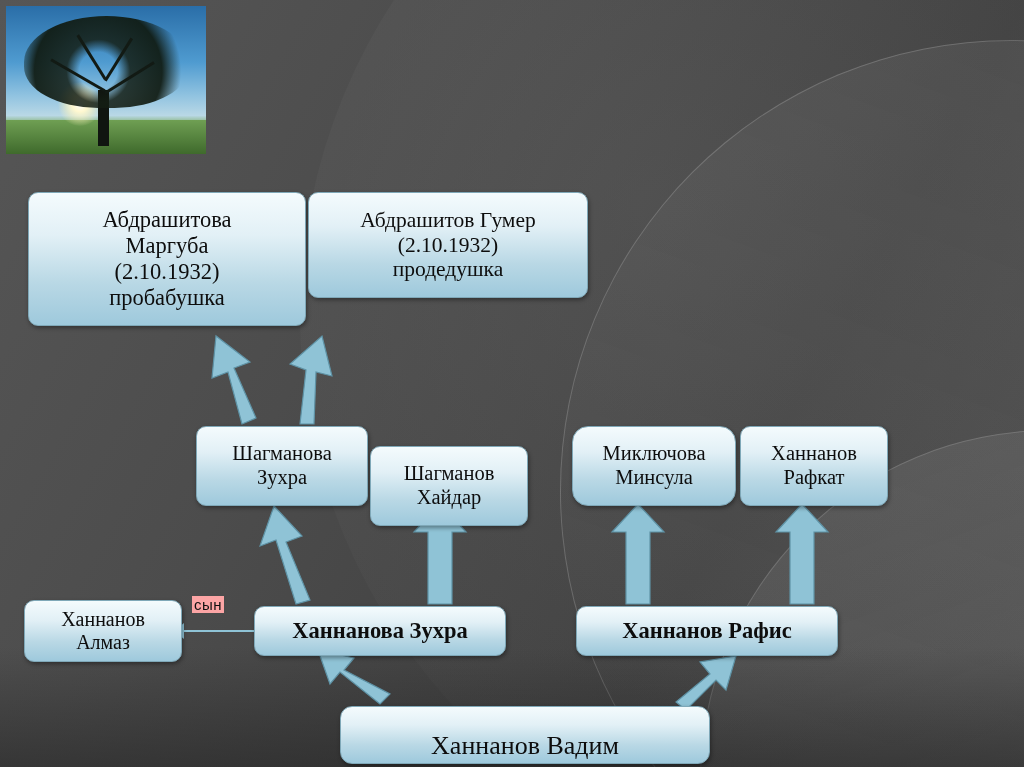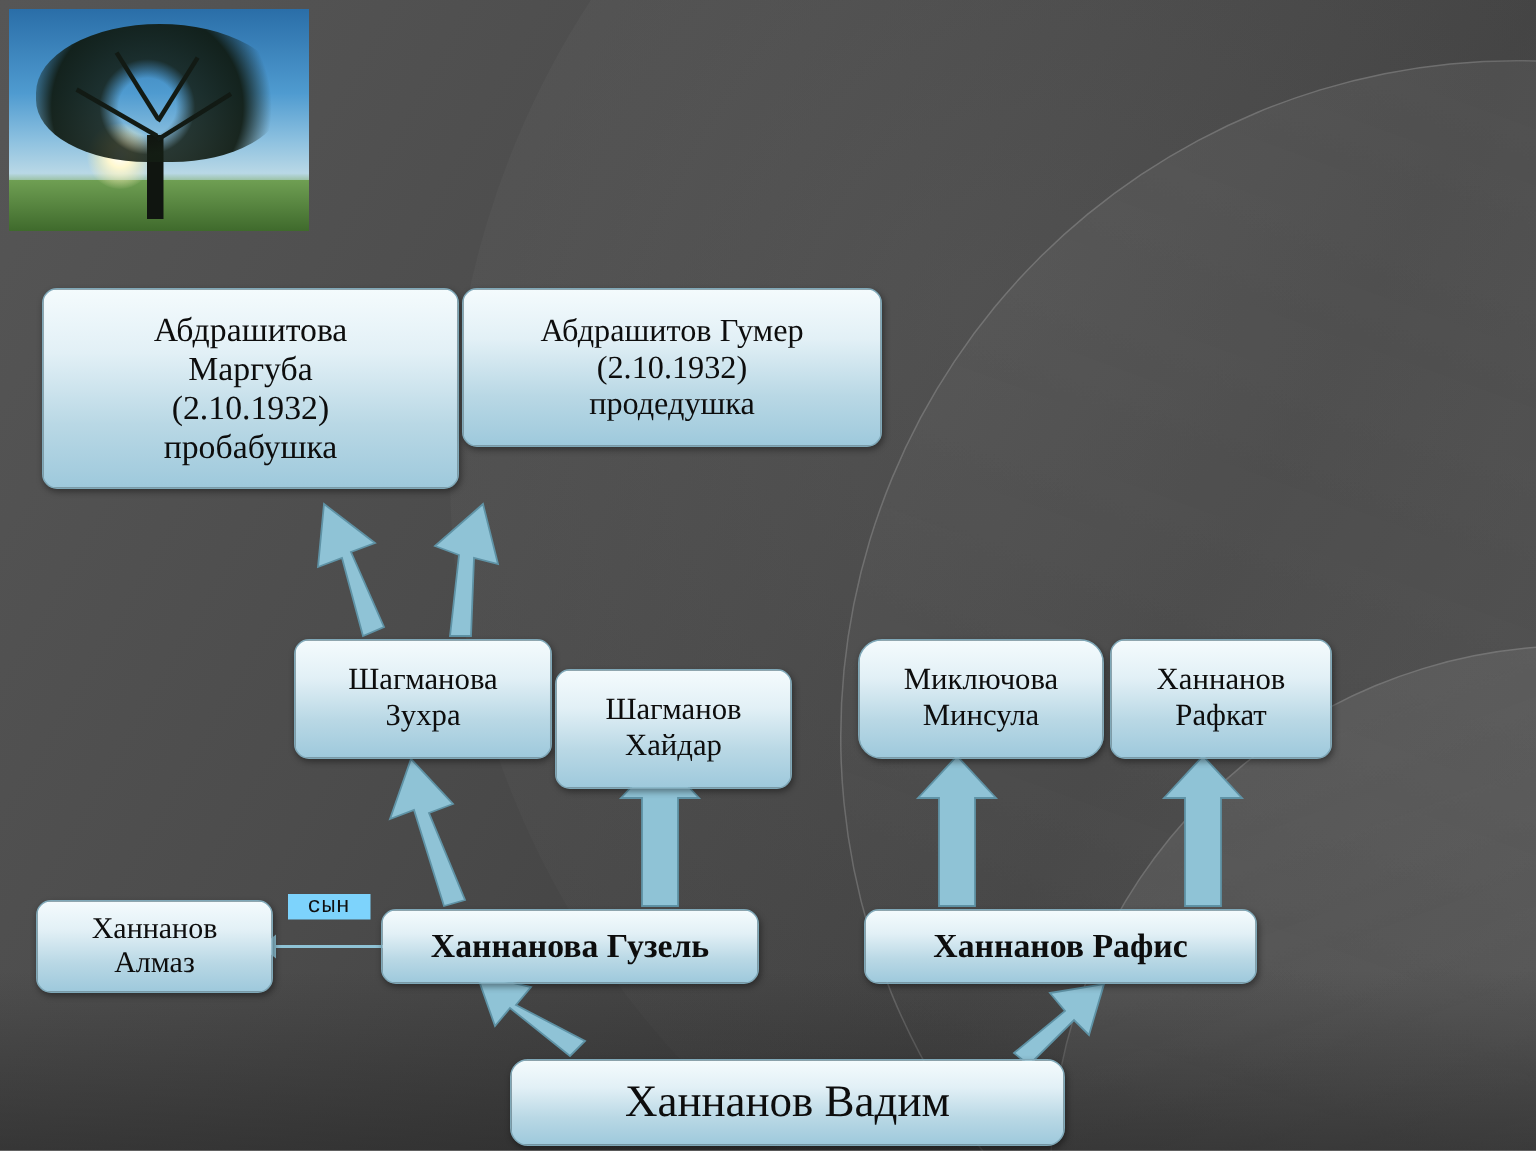--- a/index.html
+++ b/index.html
@@ -145,38 +145,38 @@
 
   .n-shagm-zuhra  { left: 196px; top: 426px; width: 172px; height: 80px; font-size: 20.5px; }
   .n-shagm-haidar { left: 370px; top: 426px; width: 158px; height: 80px; font-size: 20.5px; margin-top: 20px; }
   .n-miklyuchova  { left: 572px; top: 426px; width: 164px; height: 80px; font-size: 20.5px; border-radius: 16px; }
   .n-hannanov-rafkat { left: 740px; top: 426px; width: 148px; height: 80px; font-size: 20.5px; }
 
   .n-hannanov-almaz  { left: 24px;  top: 600px; width: 158px; height: 62px; font-size: 20px; }
   .n-hannanova-guzel { left: 254px; top: 606px; width: 252px; height: 50px; font-size: 22.5px; font-weight: bold; }
   .n-hannanov-rafis  { left: 576px; top: 606px; width: 262px; height: 50px; font-size: 22.5px; font-weight: bold; }
 
-  .n-hannanov-vadim  { left: 340px; top: 706px; width: 370px; height: 58px; font-size: 30px; border-radius: 12px; }
+  .n-hannanov-vadim  { left: 340px; top: 706px; width: 370px; height: 58px; font-size: 26px; border-radius: 12px; align-items: flex-end; }
 
   
   .arrow {
     position: absolute;
   }
   .arrow svg { display: block; overflow: visible; }
 
   
   .conn-label {
     position: absolute;
     left: 192px;
     top: 596px;
-    font-family: Liberation Mono, monospace;
+    font-family: Liberation Sans, sans-serif;
     font-size: 15px;
     color: #101010;
-    background: #7dd3fc;
-    padding: 0 13px;
+    background: #fca5a5;
+    padding: 0 2px;
     letter-spacing: 0.5px;
   }
   .conn-line {
     position: absolute;
     left: 182px;
     top: 630px;
     width: 74px;
     height: 2px;
     background: #8fc3d6;
   }
@@ -286,21 +286,21 @@
     <span class="txt">Ханнанов
 Рафкат</span>
   </div>
 
   <div class="node n-hannanov-almaz">
     <span class="txt">Ханнанов
 Алмаз</span>
   </div>
 
   <div class="node n-hannanova-guzel">
-    <span class="txt">Ханнанова Гузель</span>
+    <span class="txt">Ханнанова Зухра</span>
   </div>
 
   <div class="node n-hannanov-rafis">
     <span class="txt">Ханнанов Рафис</span>
   </div>
 
   <div class="node n-hannanov-vadim">
     <span class="txt">Ханнанов Вадим</span>
   </div>
 

